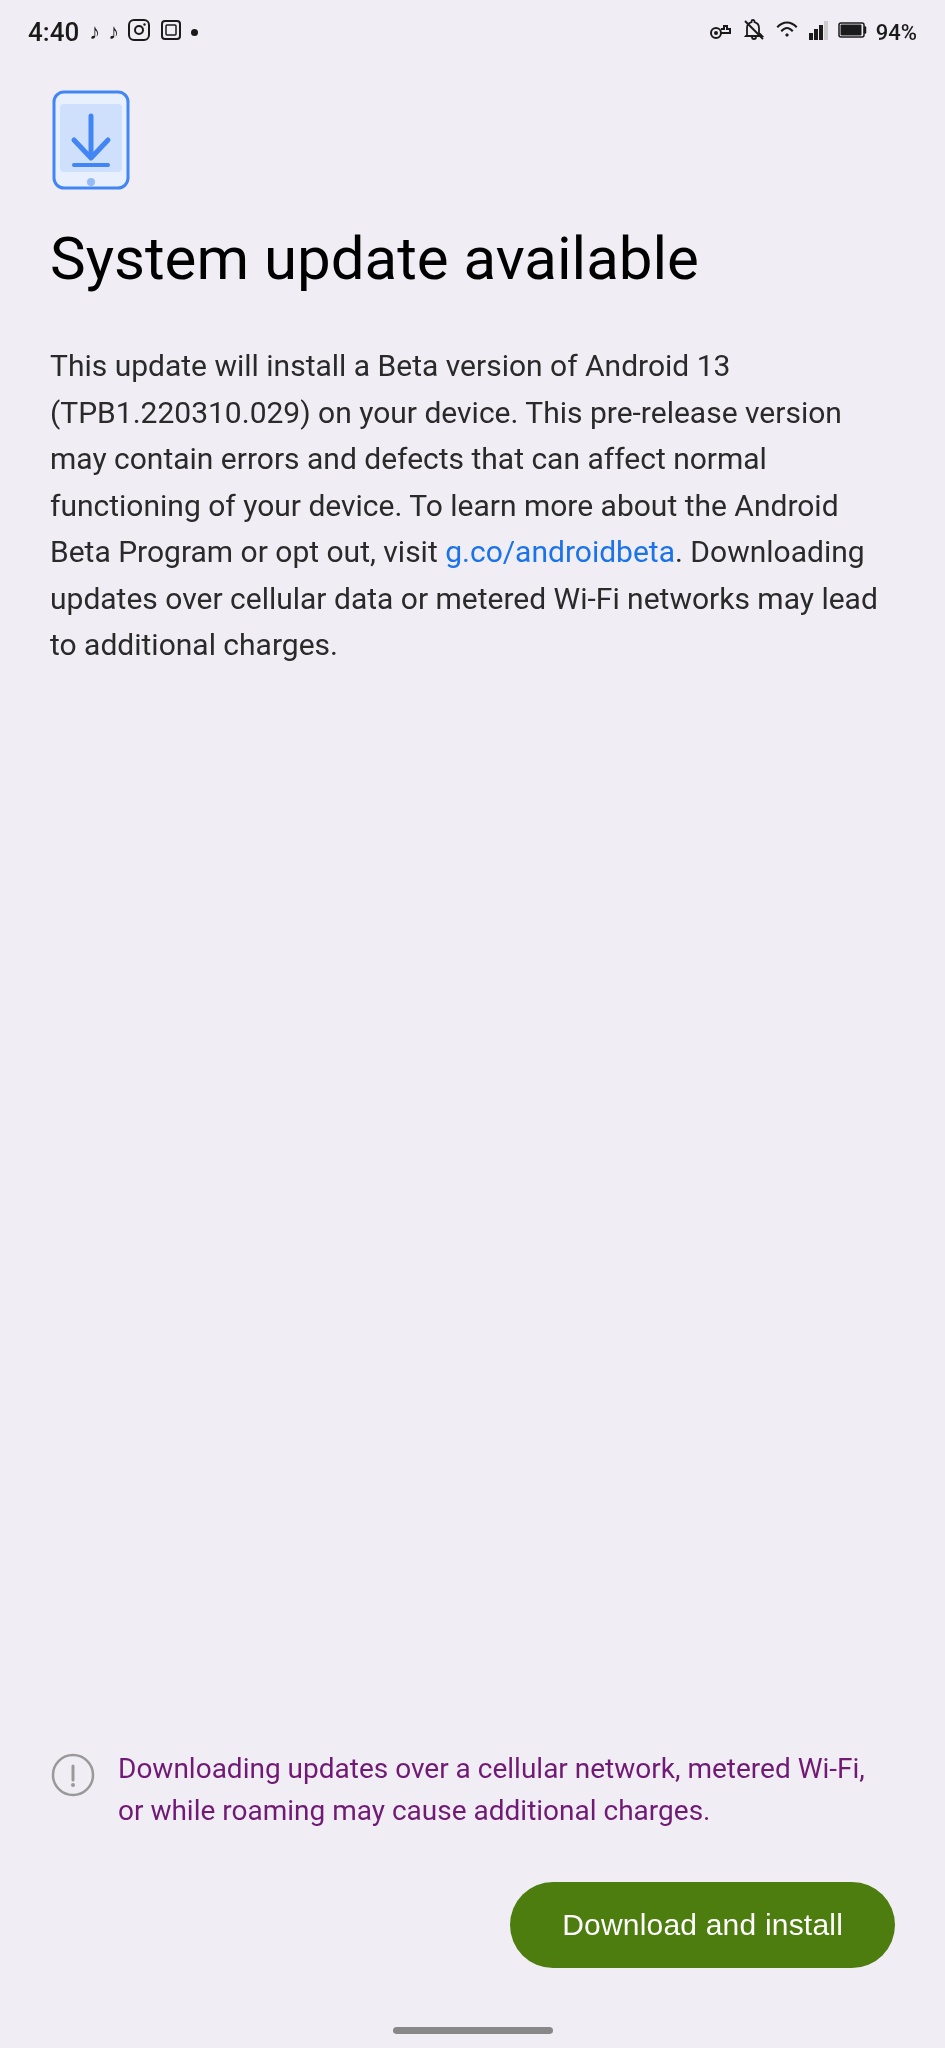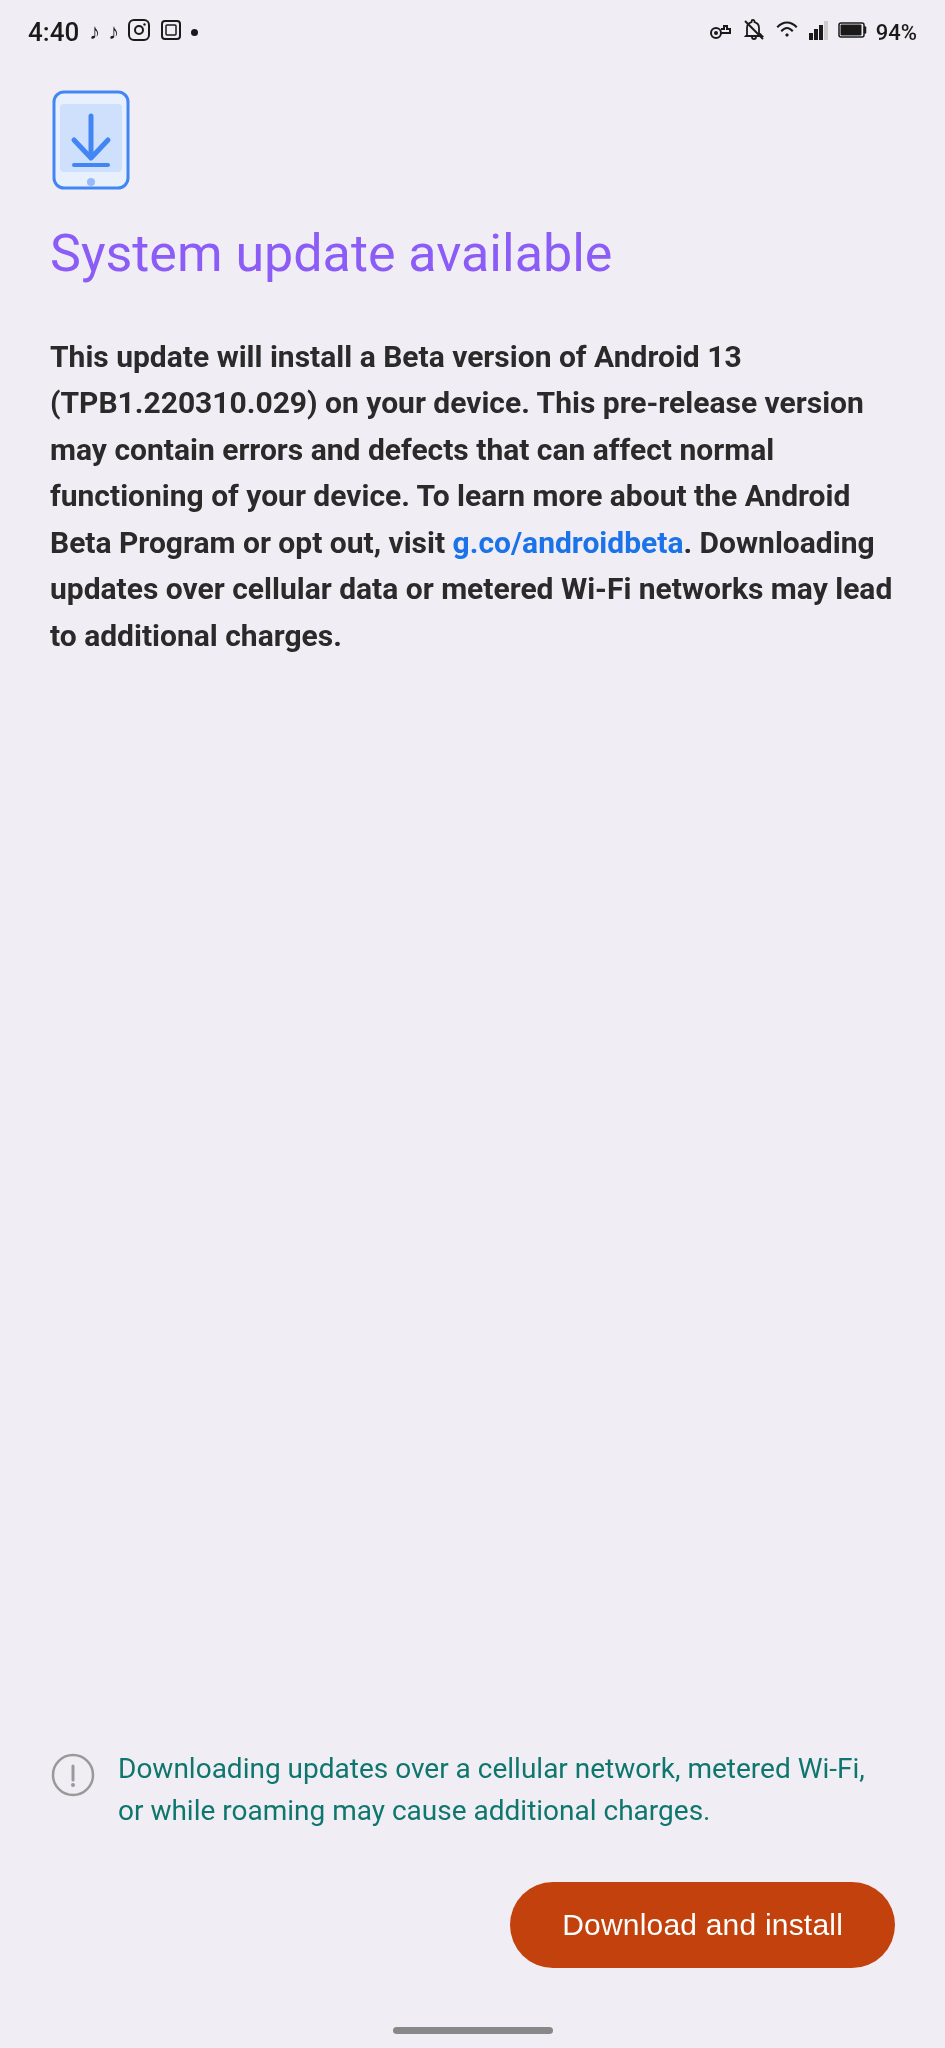--- a/index.html
+++ b/index.html
@@ -83,34 +83,33 @@
     }
 
     .update-icon {
       width: 82px;
       height: 100px;
       background: none;
     }
 
     
     .page-title {
-      font-size: 52px;
+      font-size: 60px;
       font-weight: 400;
-      color: #8b5cf6;
+      color: #000000;
       line-height: 1.15;
       margin-bottom: 50px;
     }
 
     
     .description {
       font-size: 30px;
       color: #2a2a2a;
       line-height: 1.55;
       margin-bottom: 30px;
-      font-weight: bold;
     }
 
     .description a {
       color: #1a73e8;
       text-decoration: none;
     }
 
     
     .update-size {
       font-size: 30px;
@@ -137,33 +136,33 @@
 
     .warning-icon {
       flex-shrink: 0;
       width: 46px;
       height: 46px;
       margin-top: 4px;
     }
 
     .warning-text {
       font-size: 28px;
-      color: #0f766e;
+      color: #701a75;
       line-height: 1.5;
       flex: 1;
     }
 
     .button-row {
       display: flex;
       justify-content: flex-end;
       margin-bottom: 20px;
     }
 
     .download-button {
-      background-color: #c2410c;
+      background-color: #4d7c0f;
       color: #ffffff;
       border: none;
       border-radius: 50px;
       padding: 26px 52px;
       font-size: 30px;
       font-weight: 500;
       cursor: pointer;
       letter-spacing: 0.2px;
     }
 

